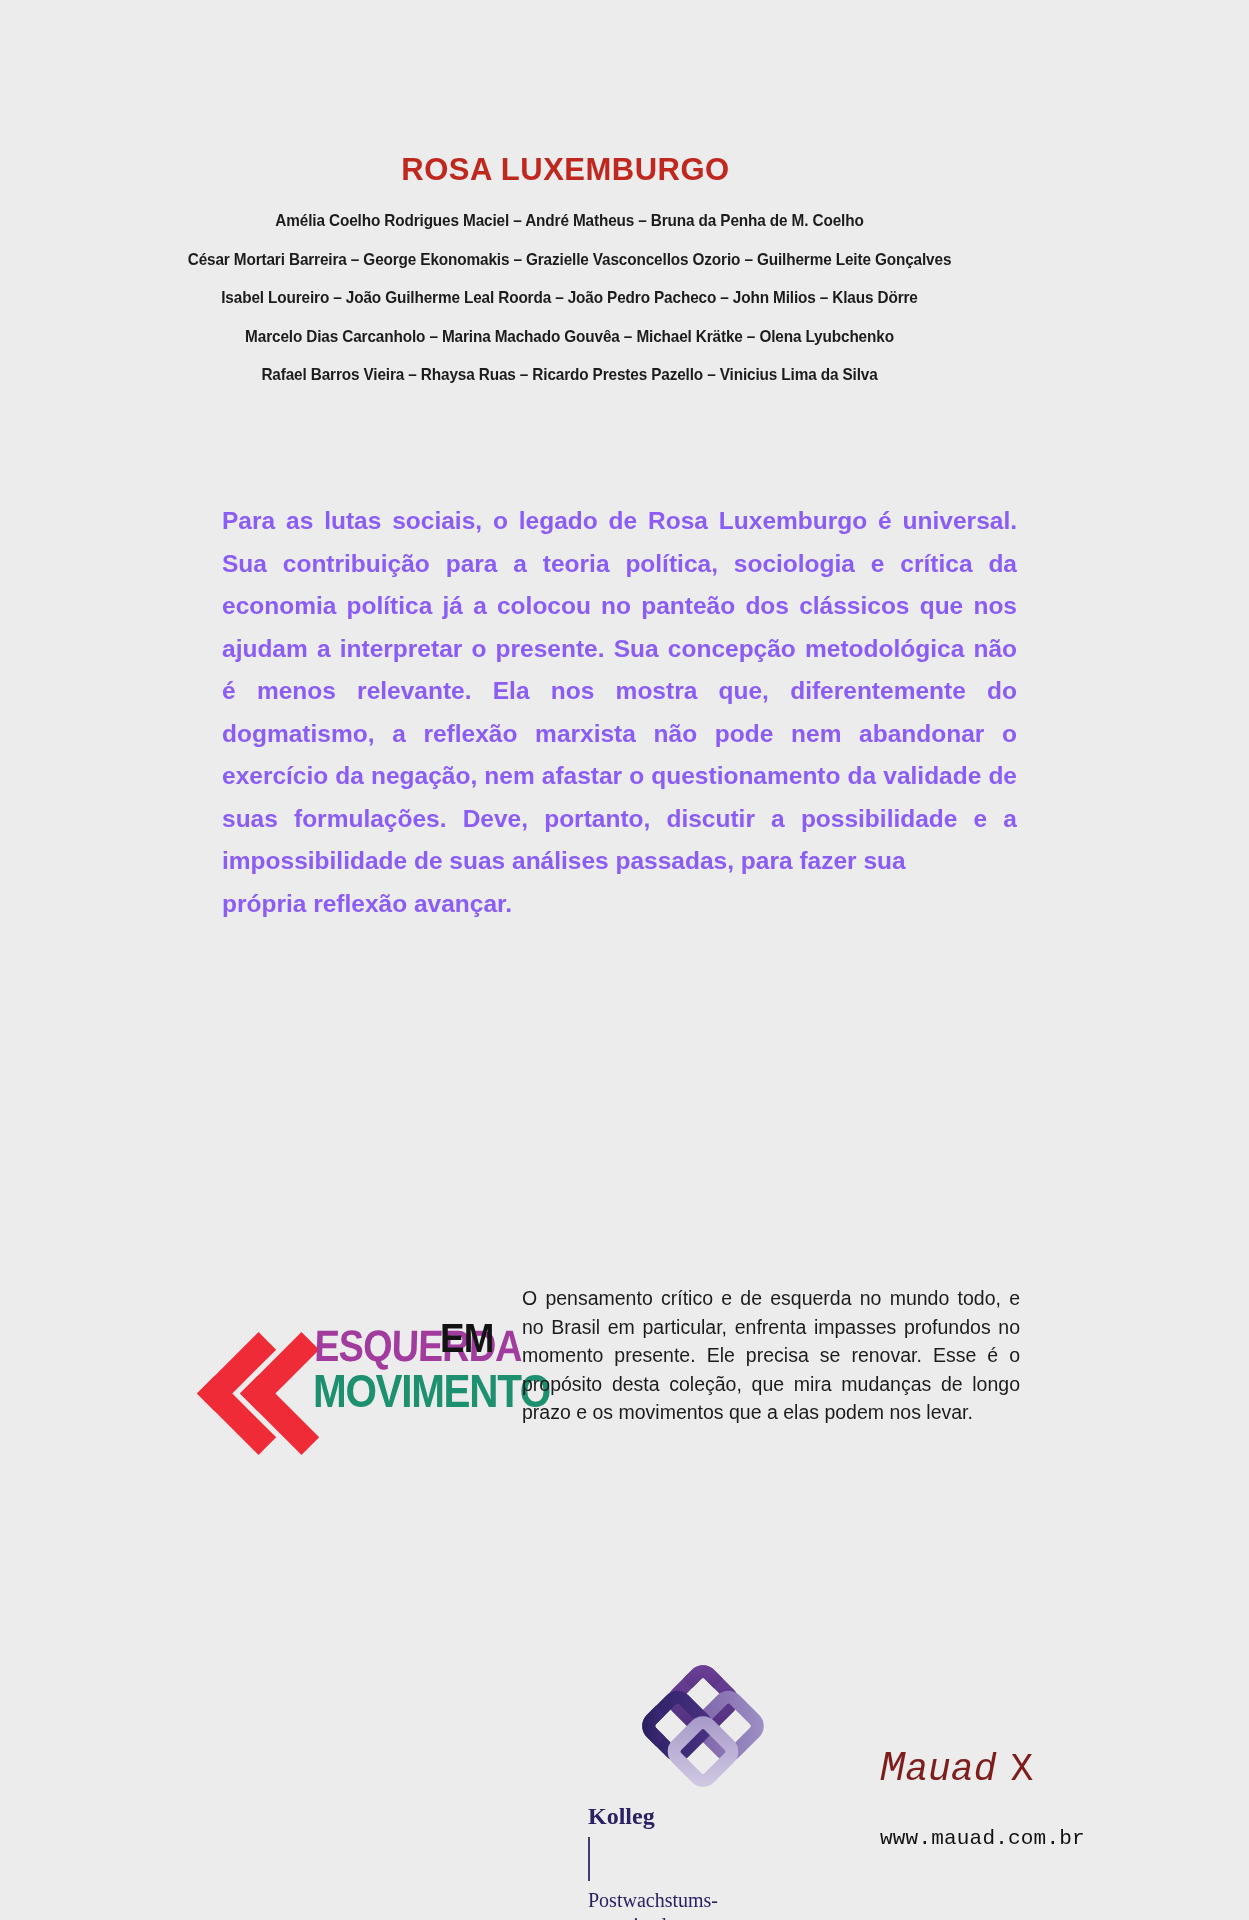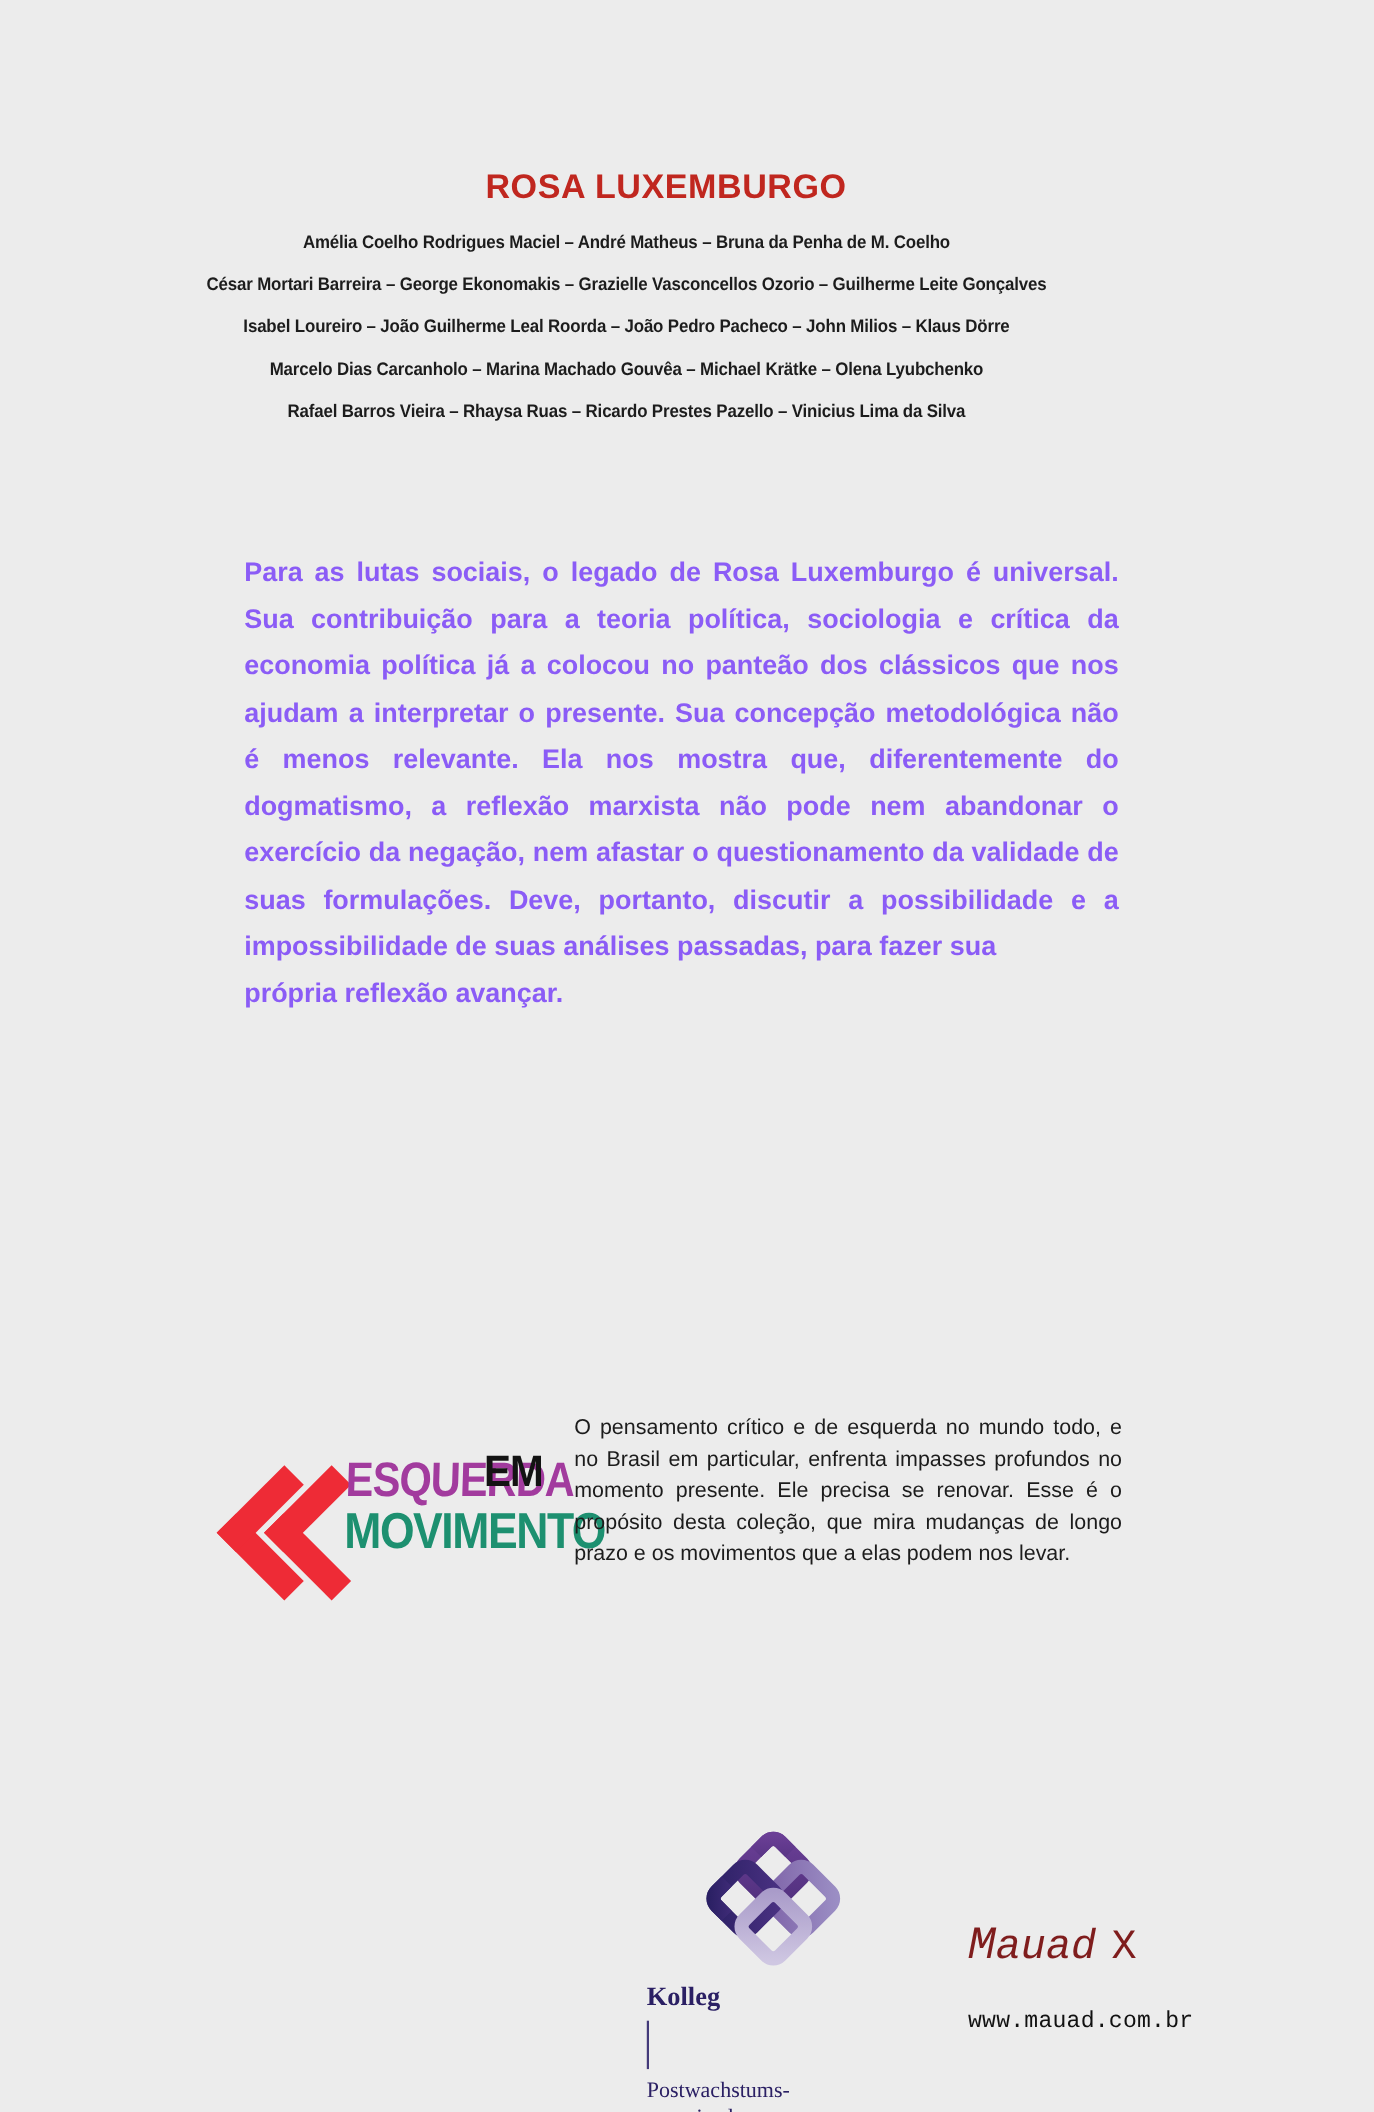--- a/index.html
+++ b/index.html
@@ -28,21 +28,20 @@
     position: absolute;
     top: 152px;
     left: 0;
     width: 1131px;
     text-align: center;
     color: #c0271f;
     font-size: 31px;
     font-weight: bold;
     letter-spacing: 0.5px;
     font-family: "Liberation Sans", sans-serif;
-    padding-left: 40px;
   }
 
   
   .authors {
     position: absolute;
     top: 212px;
     left: 0;
     width: 1139px;
     text-align: center;
   }

